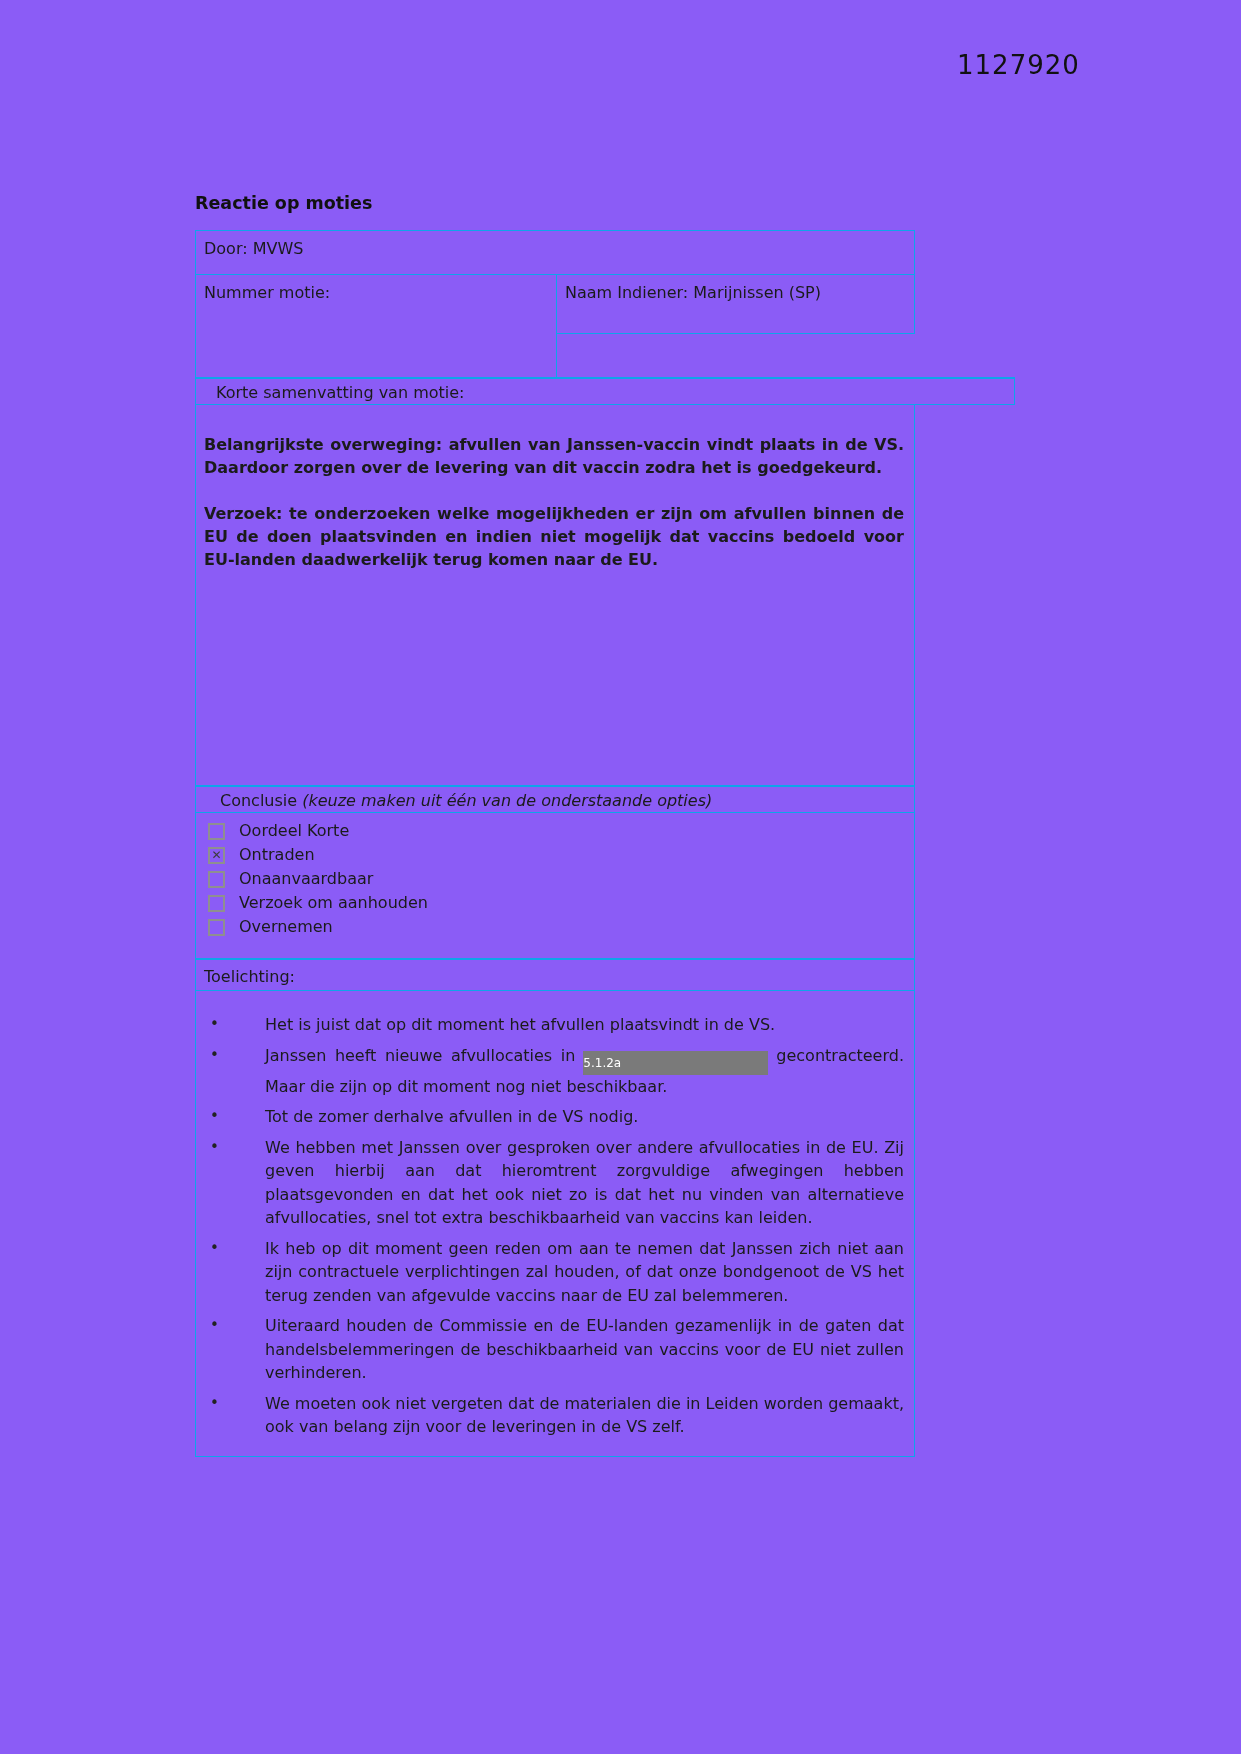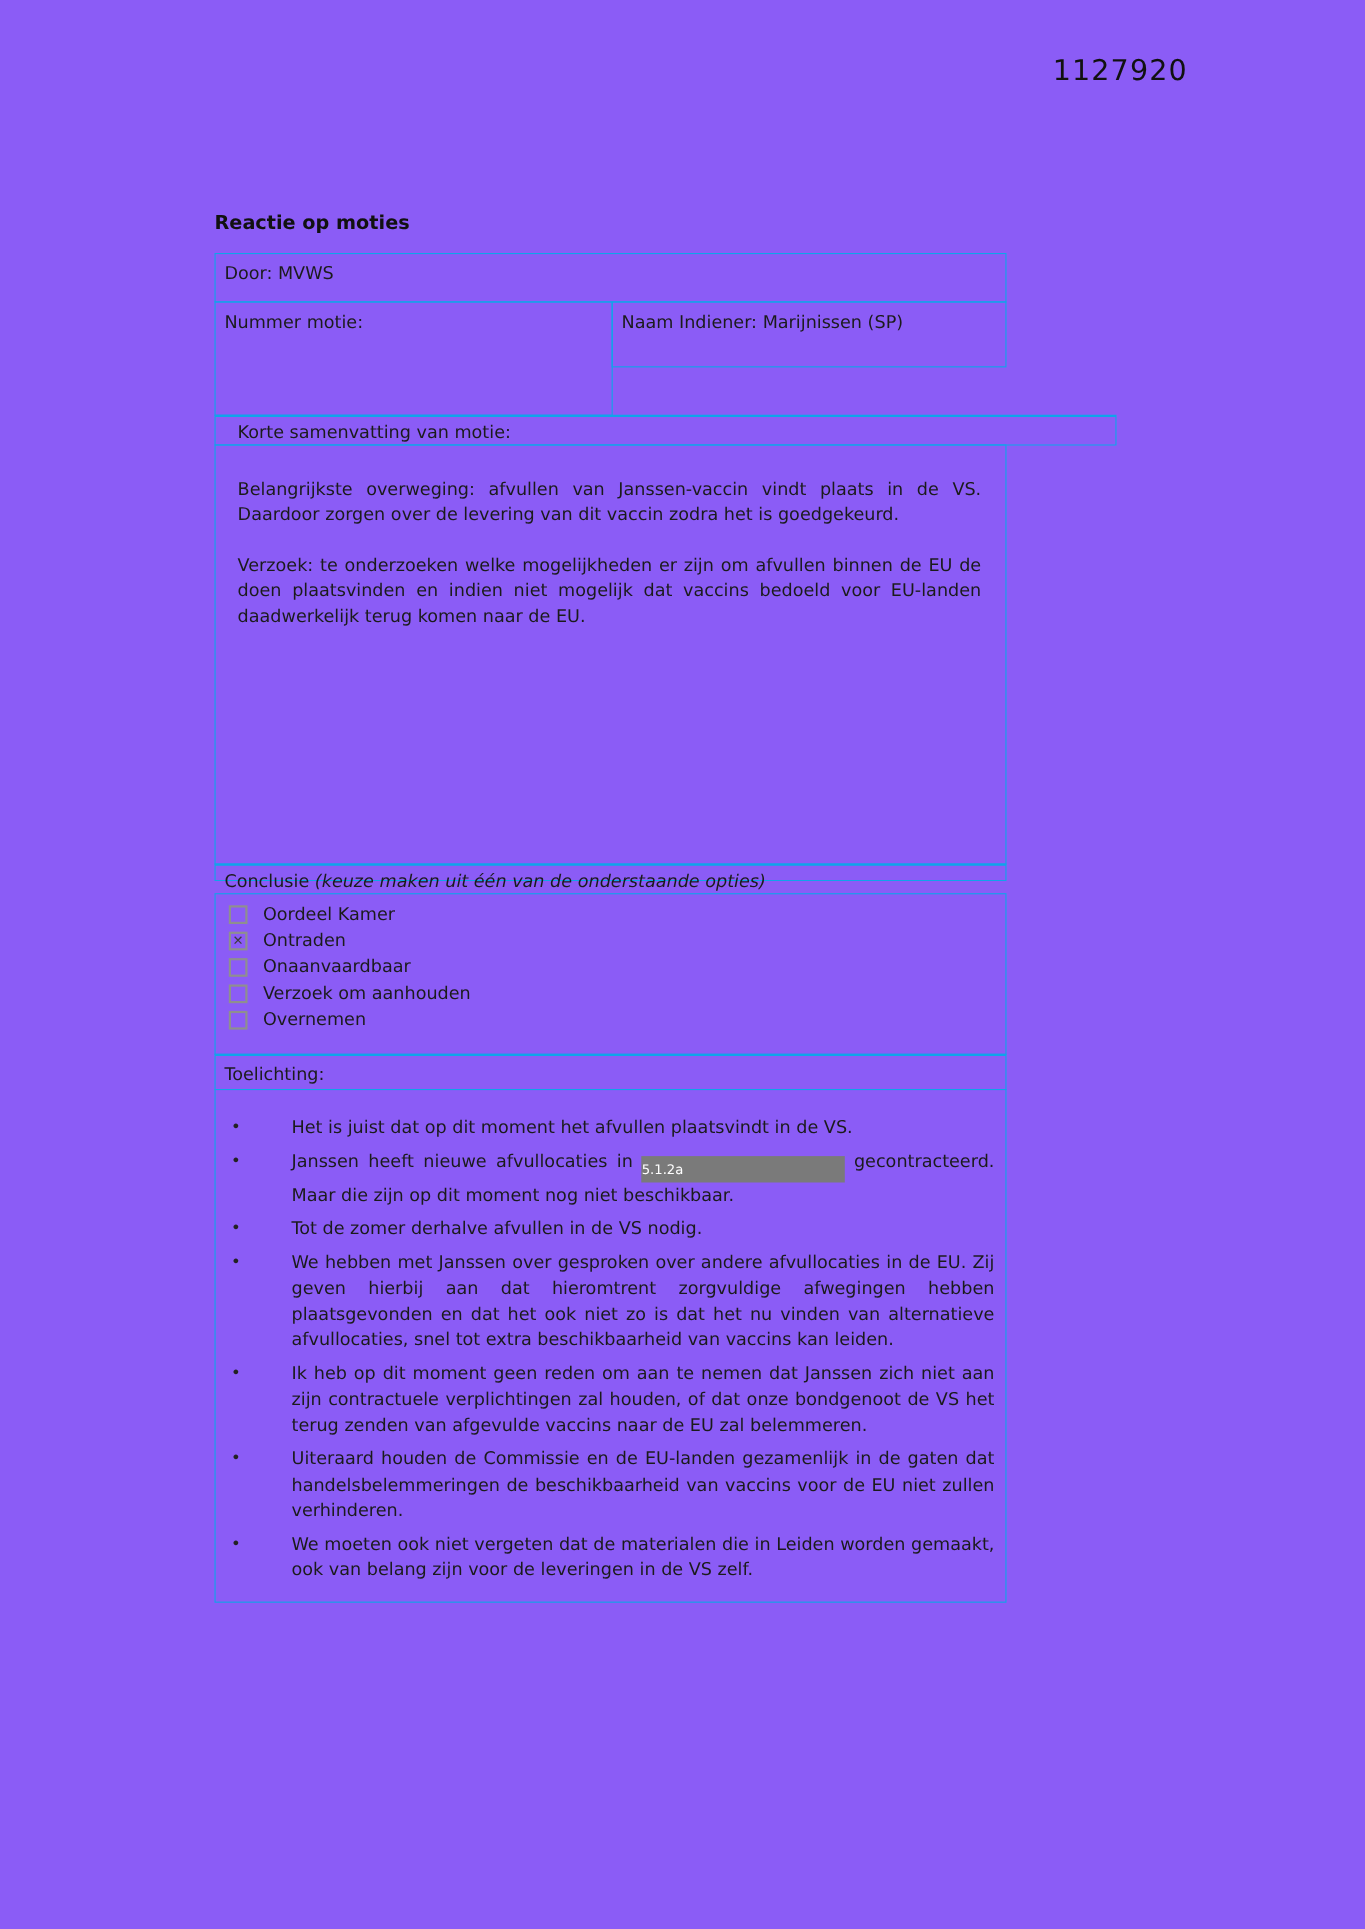--- a/index.html
+++ b/index.html
@@ -34,29 +34,30 @@
     border: 1px solid #0ea5e9;
     background: transparent;
     font-size: 16px;
     line-height: 22px;
   }
   .cell-door        { left:195px; top:230px;  width:720px; height:45px;  padding:7px 8px; }
   .cell-nummer      { left:195px; top:274px;  width:362px; height:104px; padding:7px 8px; }
   .cell-naam        { left:556px; top:274px;  width:359px; height:60px;  padding:7px 8px; }
   .cell-korte       { left:195px; top:377px;  width:820px; height:28px;  padding:3px 20px; border-top-width:2px; }
   .cell-samenvatting{ left:195px; top:404px;  width:720px; height:382px; padding:0 10px 0 8px; }
-  .cell-conclusie   { left:195px; top:785px;  width:720px; height:16px;  padding:3px 8px; border-top-width:2px; }
+  .cell-conclusie   { left:195px; top:785px;  width:720px; height:28px;  padding:3px 24px; border-top-width:2px; }
   .cell-options     { left:195px; top:812px;  width:720px; height:147px; padding:6px 8px 0 12px; }
   .cell-toelichting { left:195px; top:958px;  width:720px; height:33px;  padding:6px 8px; border-top-width:2px; }
   .cell-bullets     { left:195px; top:990px;  width:720px; height:467px; padding:22px 10px 0 14px; }
 
   .cell-samenvatting p {
-    margin: 12px;
+    margin: 0;
     line-height: 23px;
     text-align: justify;
+    font-weight: bold;
   }
   .cell-samenvatting p.first  { margin-top: 28px; }
   .cell-samenvatting p.second { margin-top: 23px; }
 
   .conclusie-note { font-style: italic; }
 
   .option-row {
     display: flex;
     align-items: center;
     height: 24px;
@@ -133,21 +134,21 @@
     <p class="second">Verzoek: te onderzoeken welke mogelijkheden er zijn om afvullen binnen de EU de doen plaatsvinden en indien niet mogelijk dat vaccins bedoeld voor EU-landen daadwerkelijk terug komen naar de EU.</p>
   </div>
 
   <div class="cell cell-conclusie">
     <span>Conclusie </span><span class="conclusie-note">(keuze maken uit één van de onderstaande opties)</span>
   </div>
 
   <div class="cell cell-options">
     <div class="option-row">
       <span class="checkbox"></span>
-      <span>Oordeel Kamer</span>
+      <span>Oordeel Korte</span>
     </div>
     <div class="option-row">
       <span class="checkbox checked"></span>
       <span>Ontraden</span>
     </div>
     <div class="option-row">
       <span class="checkbox"></span>
       <span>Onaanvaardbaar</span>
     </div>
     <div class="option-row">

